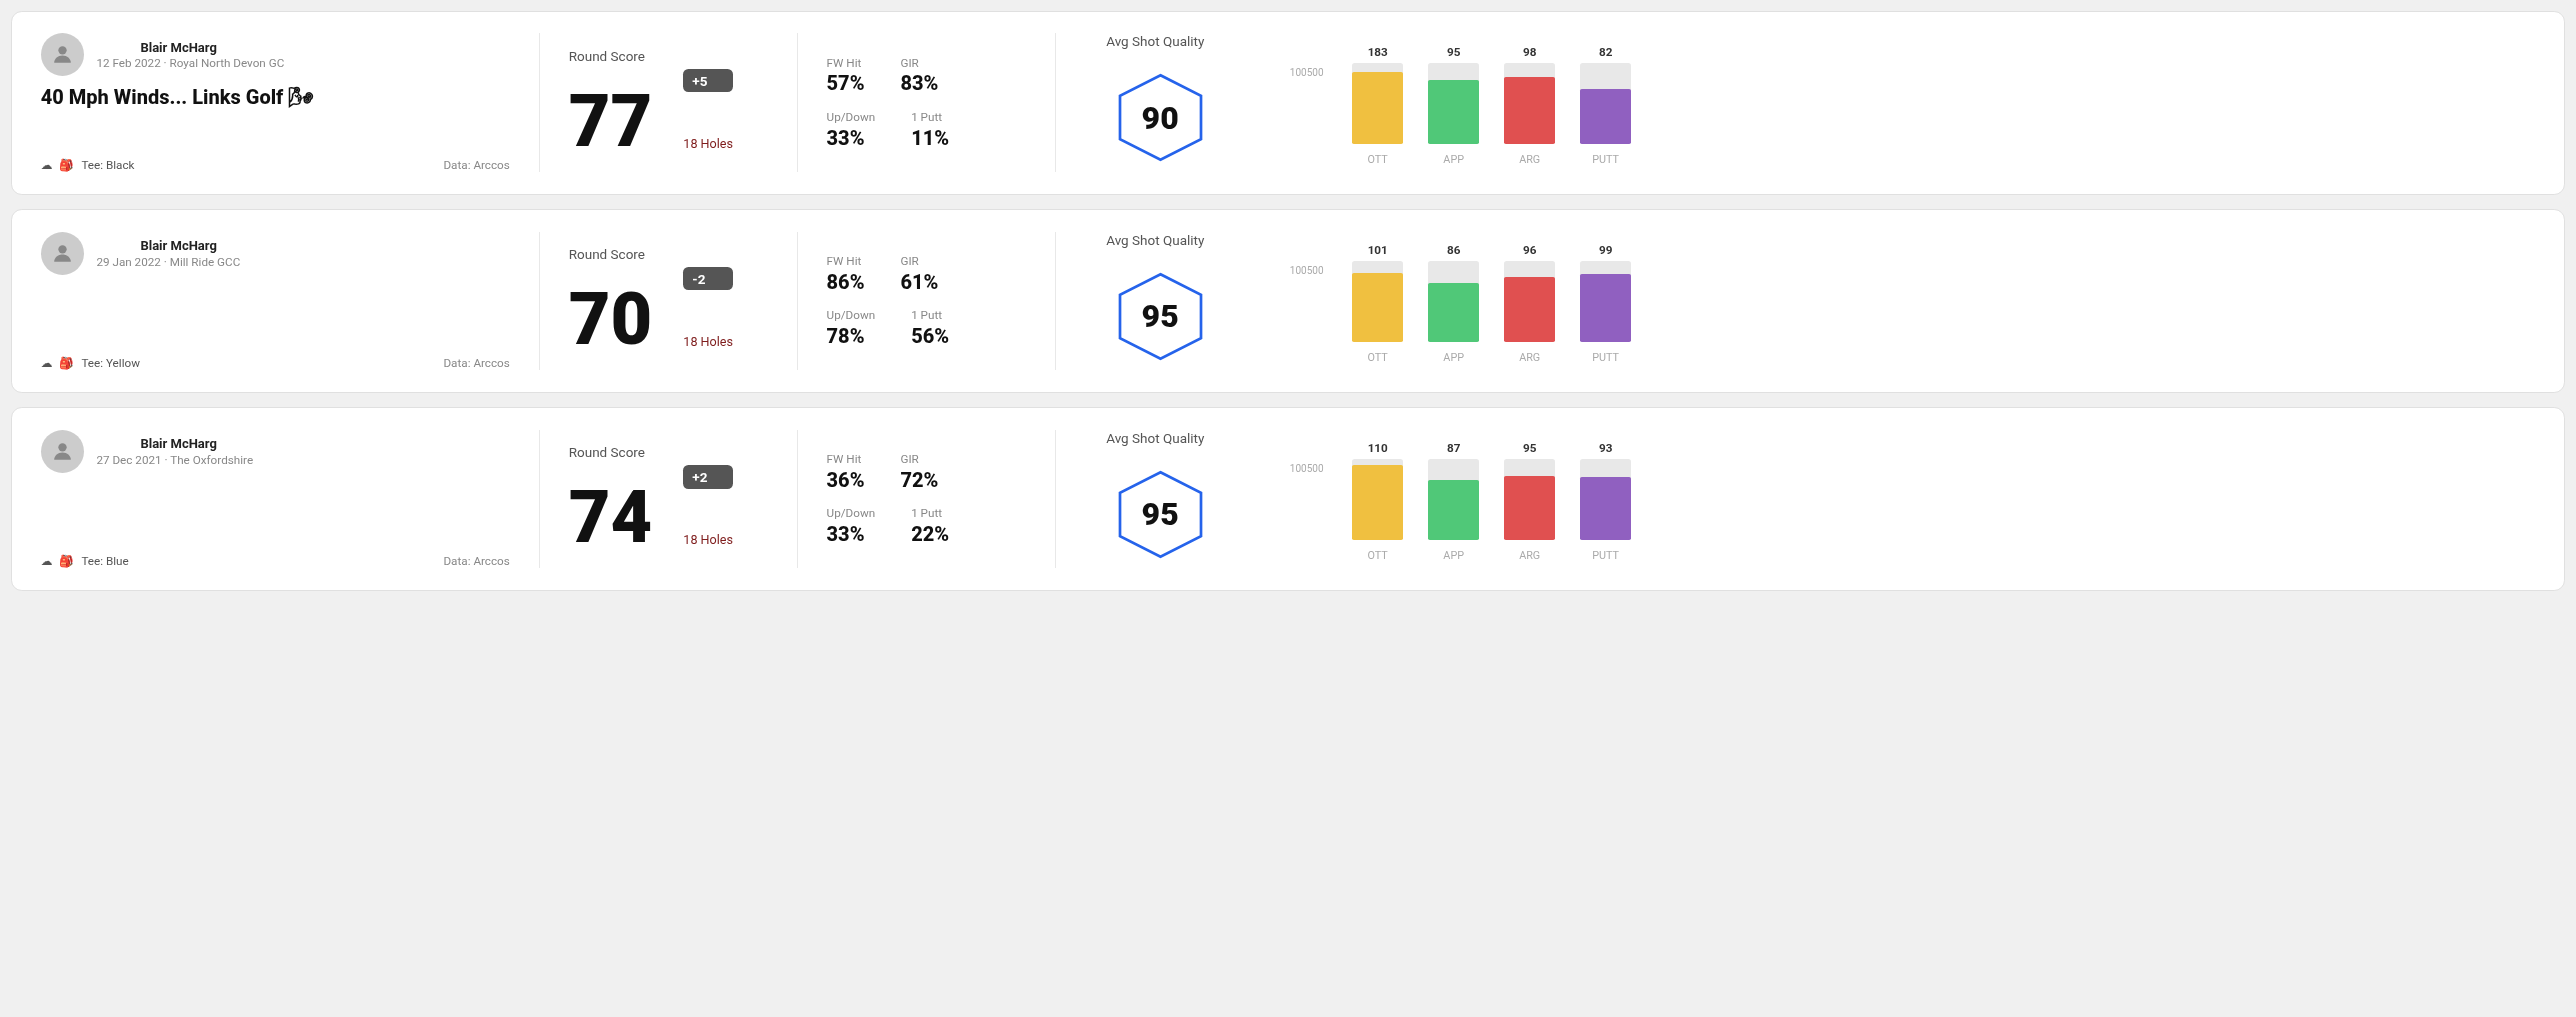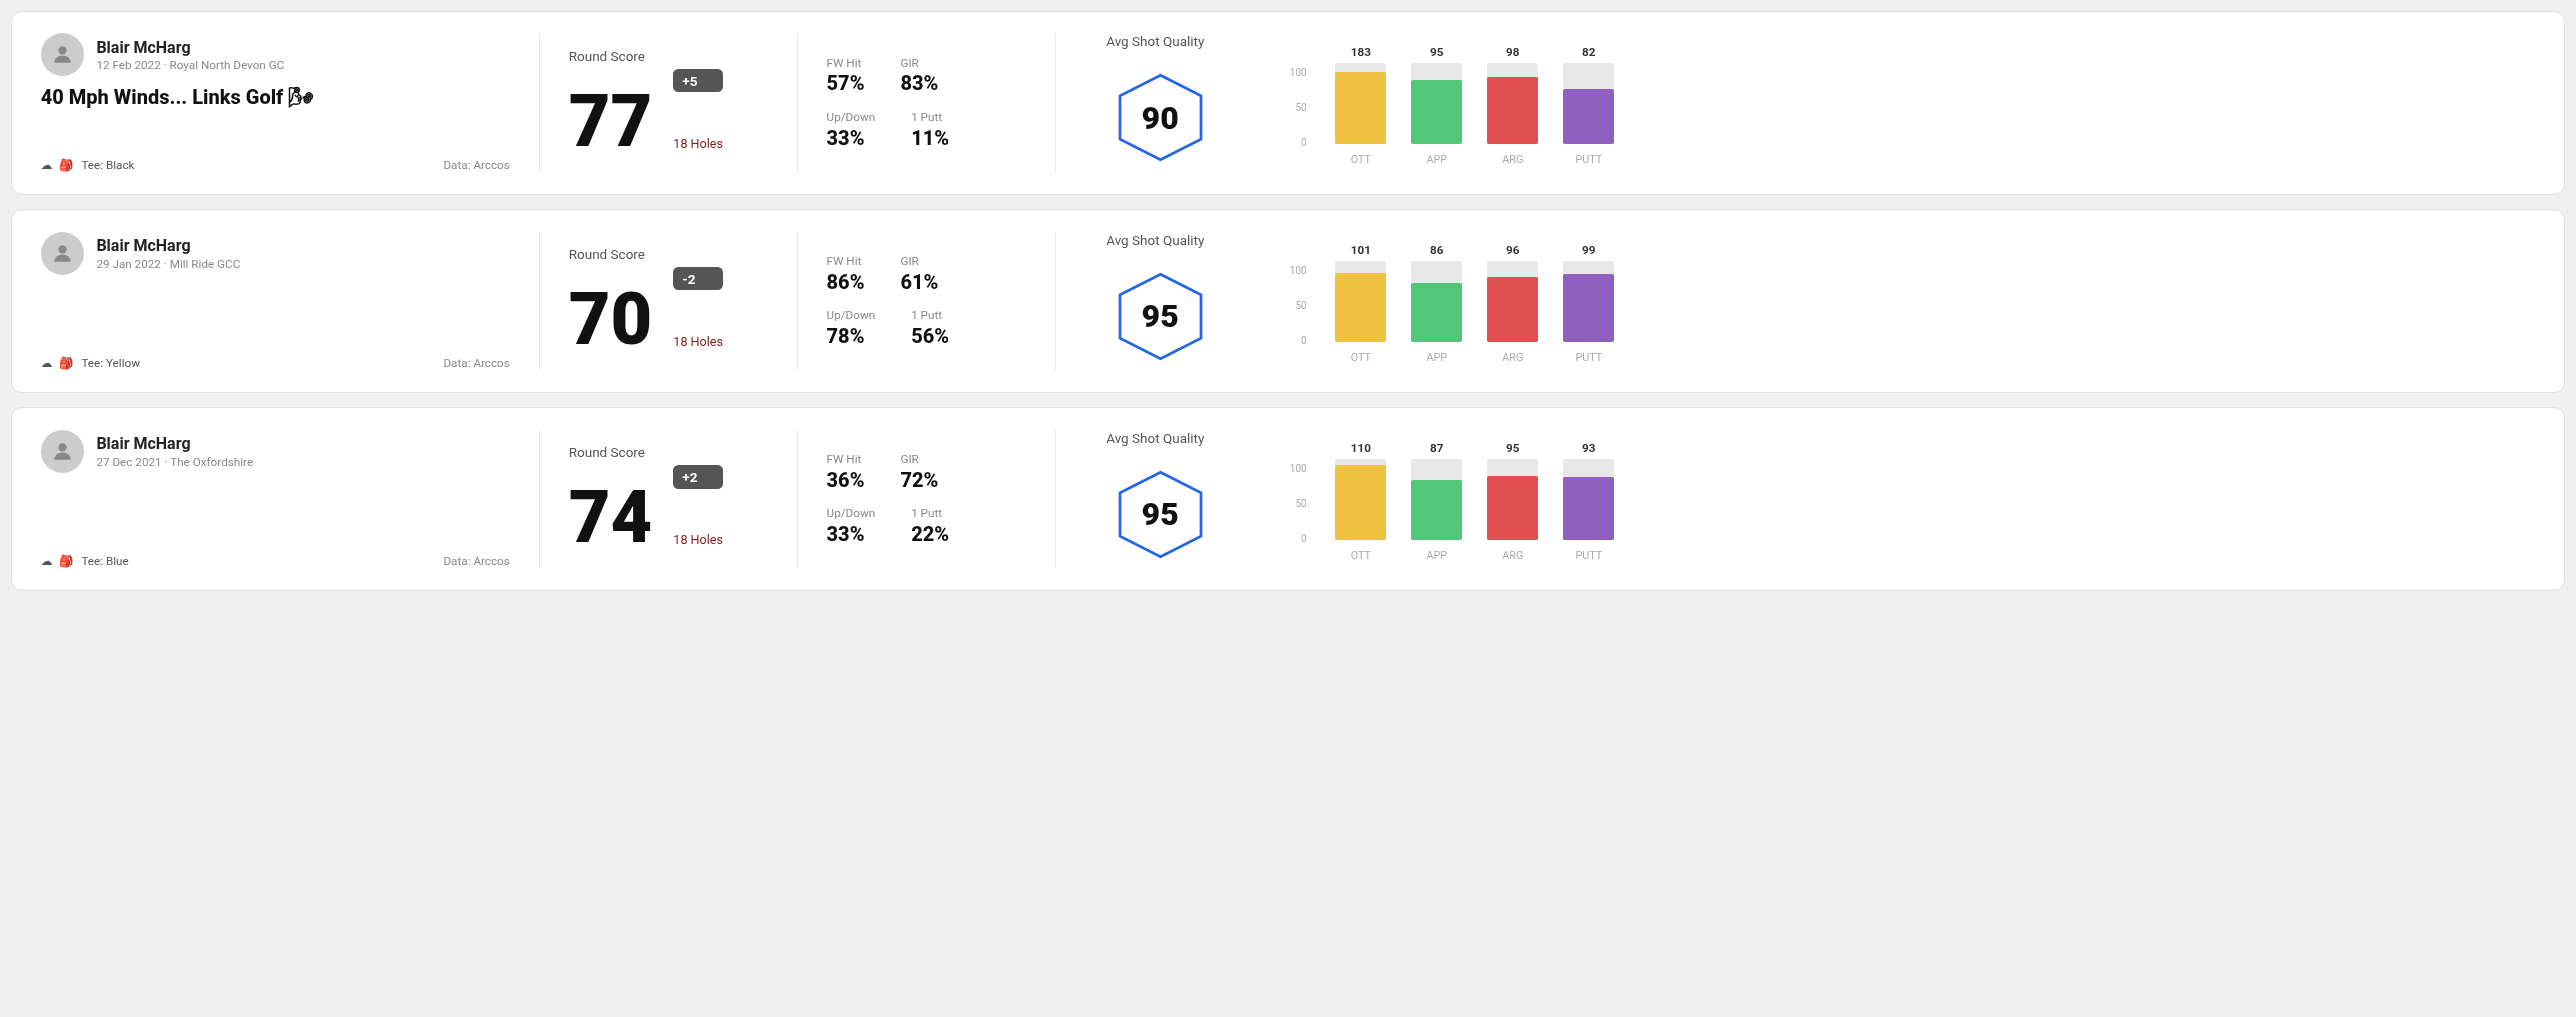--- a/index.html
+++ b/index.html
@@ -42,22 +42,23 @@
       justify-content: center;
       flex-shrink: 0;
     }
     .avatar svg {
       width: 25px;
       height: 25px;
       fill: #888;
     }
     .user-info .name {
       font-weight: 700;
-      font-size: 16px;
+      font-size: 13px;
       color: #222;
+      margin-left: 44px;
     }
     .user-info .date-course {
       font-size: 11.7px;
       color: #888;
       margin-top: 1.8px;
     }
     .round-title {
       font-size: 20px;
       font-weight: 800;
       color: #111;
@@ -92,21 +93,21 @@
       justify-content: center;
     }
     .score-label {
       font-size: 13.5px;
       color: #555;
       margin-bottom: 5.4px;
     }
     .score-row {
       display: flex;
       align-items: flex-end;
-      gap: 14px;
+      gap: 24px;
     }
     .score-number {
       font-size: 72px;
       font-weight: 900;
       color: #111;
       line-height: 1;
     }
     .score-badge {
       background: #555;
       color: #fff;
@@ -193,21 +194,21 @@
     }
     .bar-chart {
       display: flex;
       align-items: flex-end;
       gap: 25px;
       height: 126px;
       position: relative;
     }
     .chart-y-axis {
       display: flex;
-      flex-direction: column;
+      flex-direction: row;
       justify-content: space-between;
       height: 99px;
       margin-right: 3.6px;
       padding-bottom: 18px;
     }
     .y-label {
       font-size: 10px;
       color: #aaa;
       text-align: right;
     }

